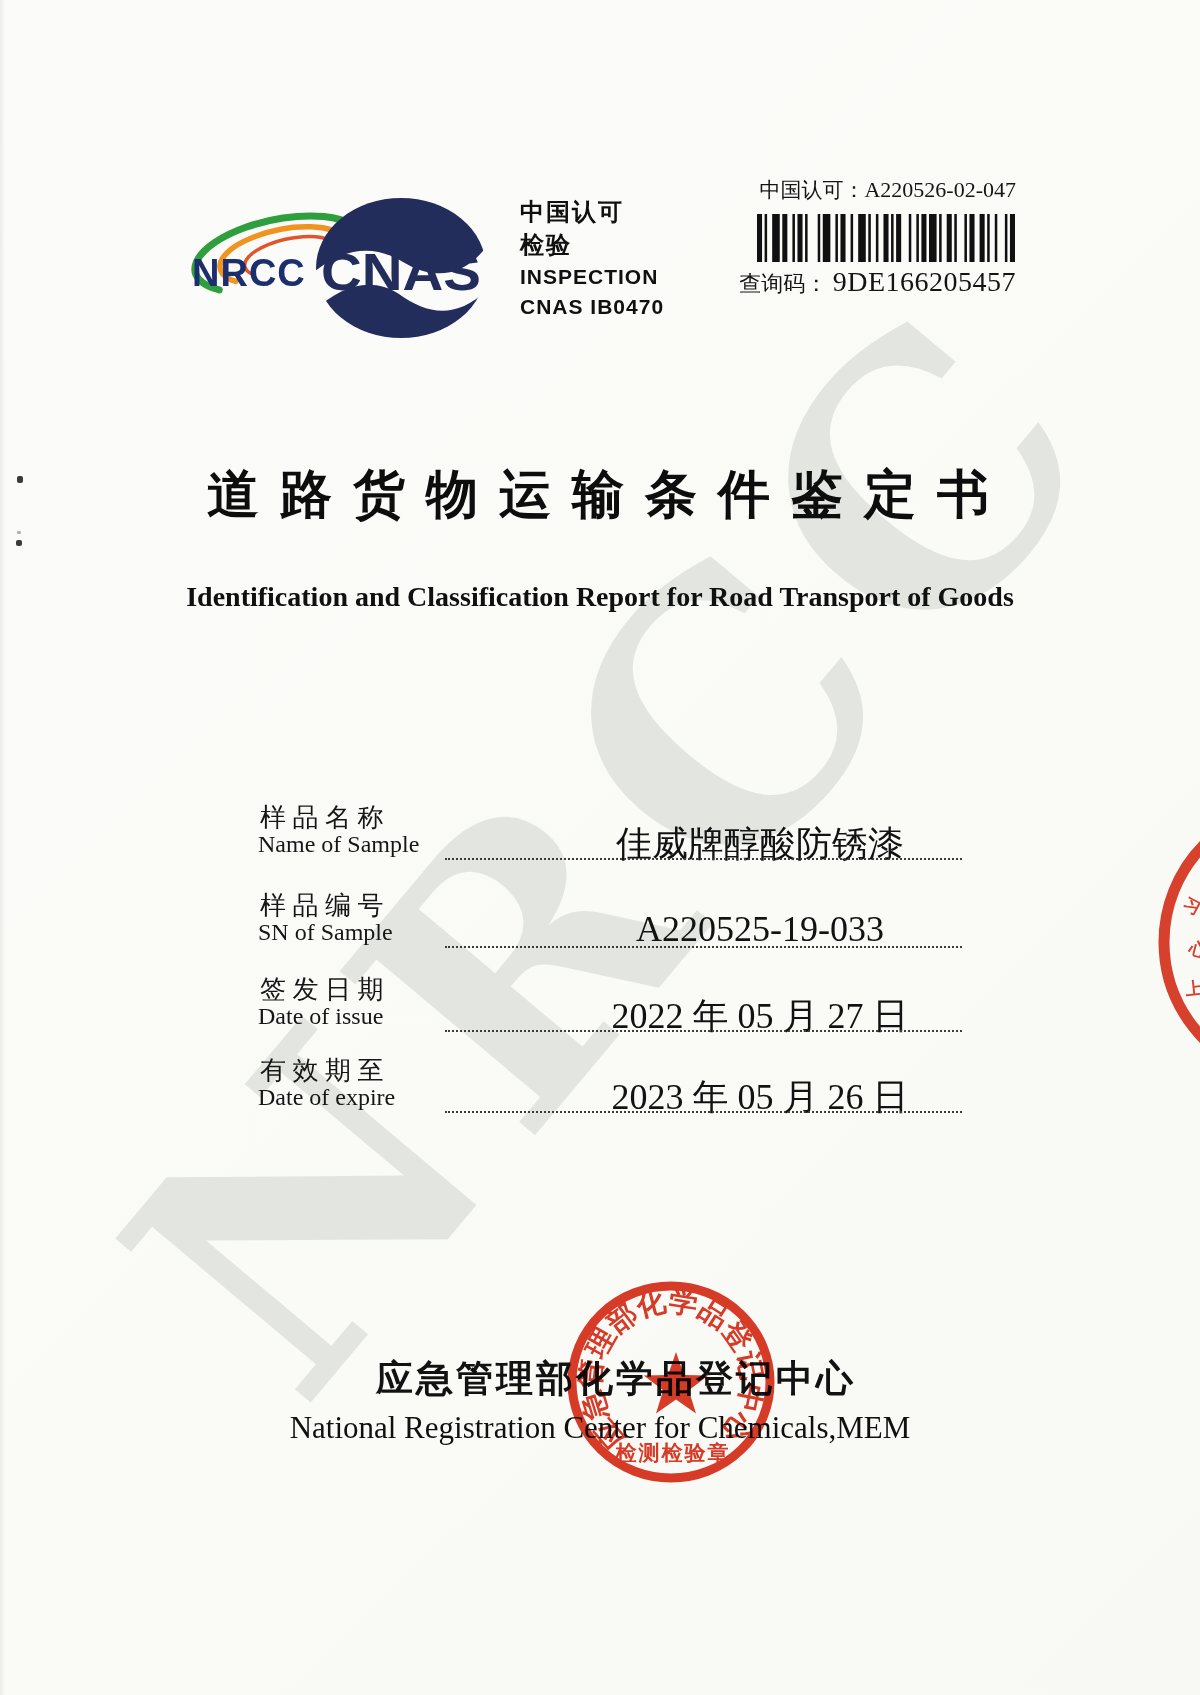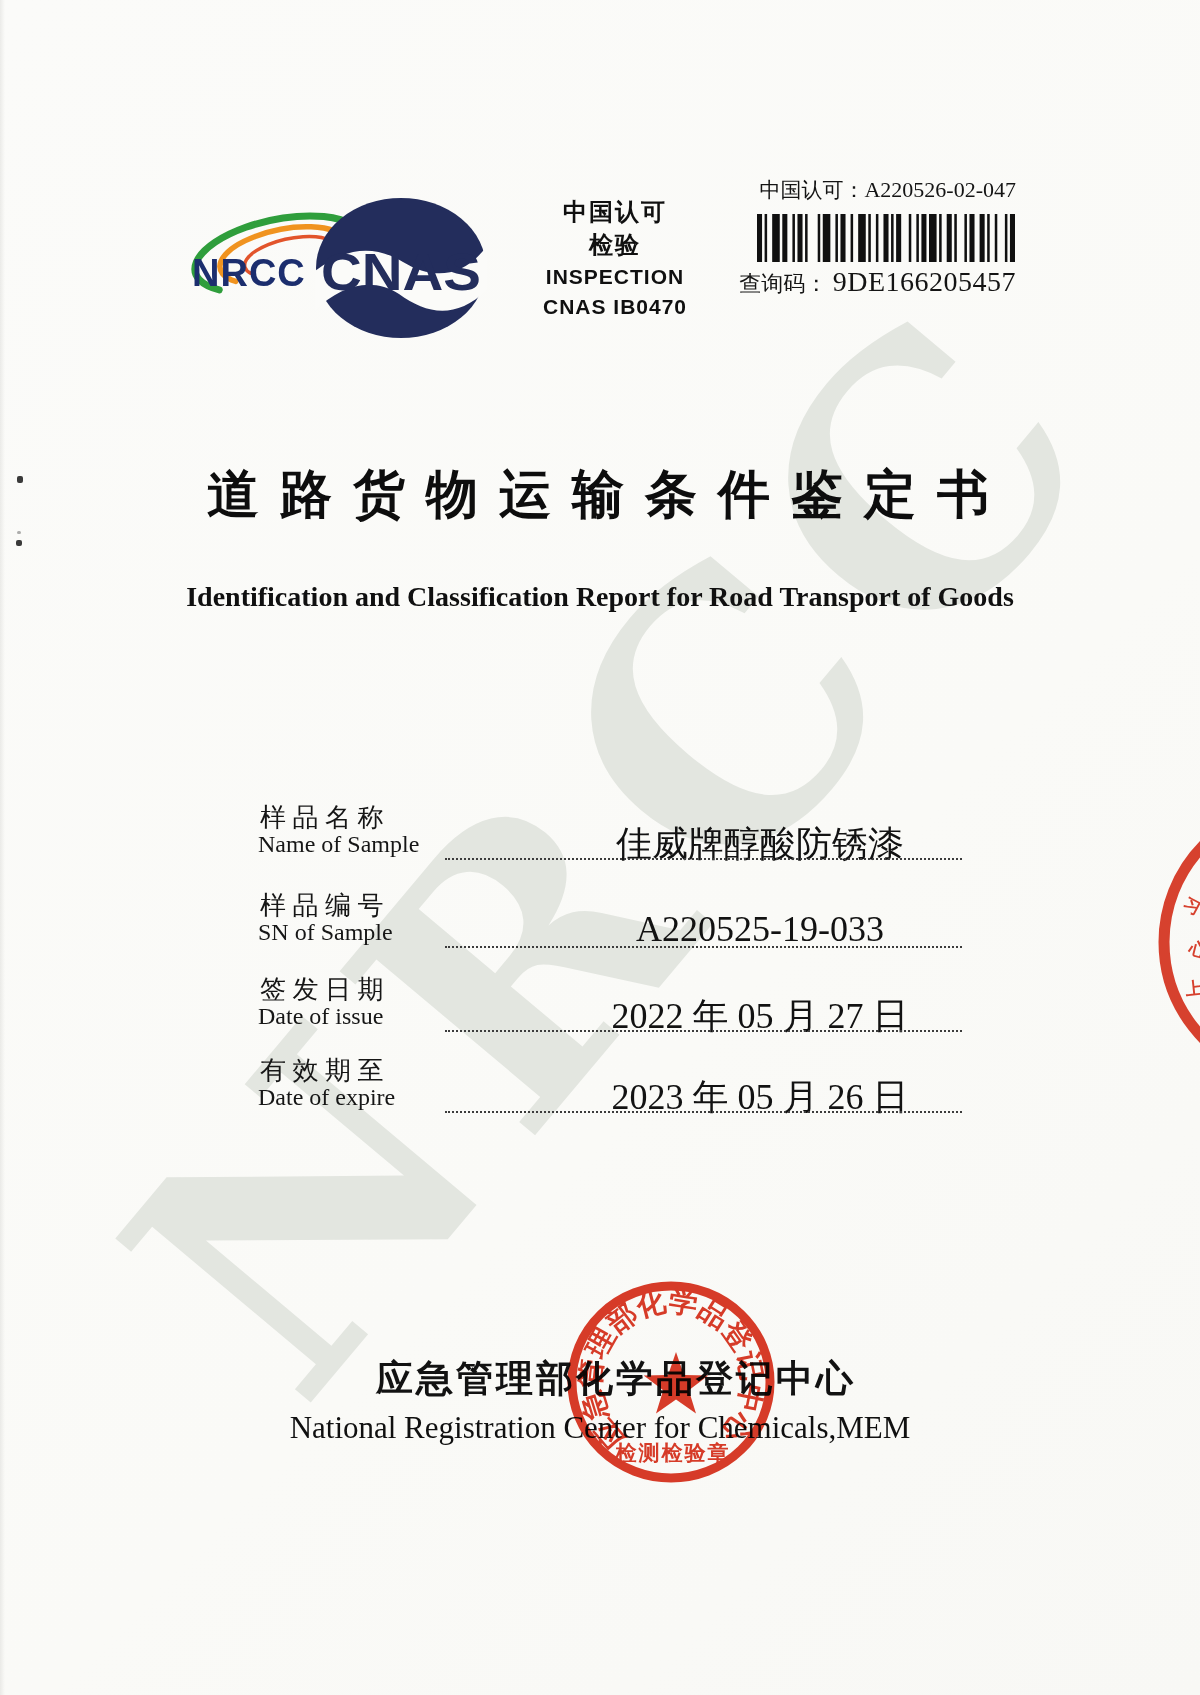--- a/index.html
+++ b/index.html
@@ -18,21 +18,21 @@
     font-family:"DejaVu Serif","Liberation Serif",serif;
     font-weight:bold;font-size:350px;letter-spacing:28px;
     color:#e3e6e0;white-space:nowrap;z-index:1;user-select:none;
   }
   .content{position:absolute;inset:0;z-index:2;}
   
   .nrcc-logo{left:180px;top:192px;}
   .cnas-logo{left:315px;top:196px;}
   .accred{left:520px;top:200px;width:190px;
     font-family:"Liberation Sans","DejaVu Sans",sans-serif;
-    font-weight:bold;color:#101010;line-height:1.0;text-align:center;}
+    font-weight:bold;color:#101010;line-height:1.0;}
   .accred .l{margin-bottom:9px;}
   .accred .zh{font-size:24px;letter-spacing:2px;}
   .accred .en{font-size:21px;letter-spacing:1px;}
   .rptline{left:700px;top:176px;width:316px;text-align:right;font-size:21px;white-space:nowrap;}
   .rptline .val{font-size:22px;}
   .barcode{left:757px;top:214px;width:258px;height:48px;}
   .qryline{left:700px;top:266px;width:316px;text-align:right;font-size:22px;white-space:nowrap;}
   .qryline .val{font-size:28px;letter-spacing:.5px;}
   
   .title-zh{left:0;right:0;top:460px;text-align:center;

